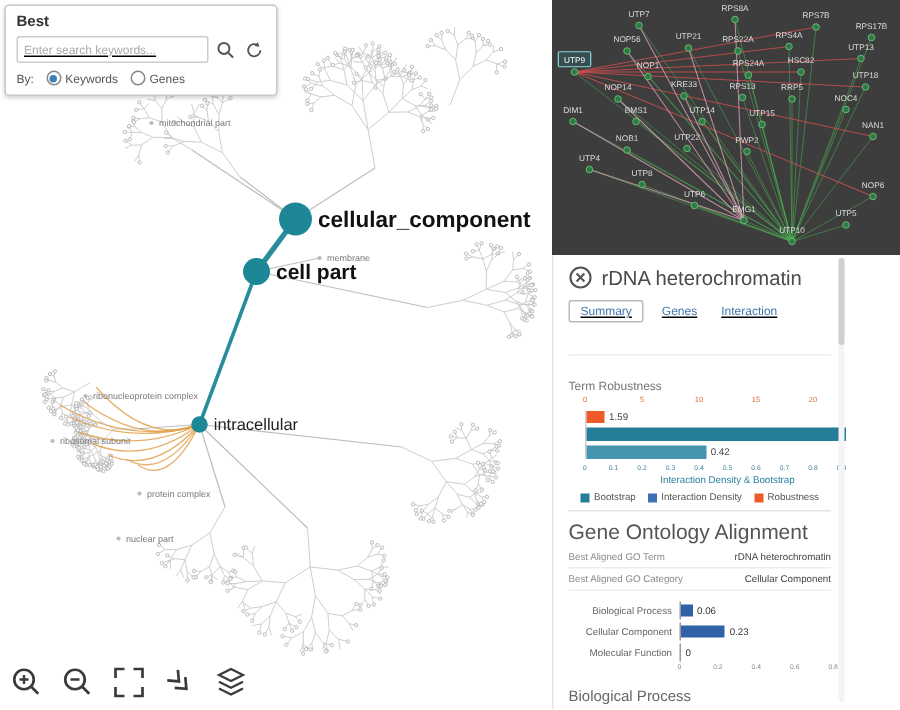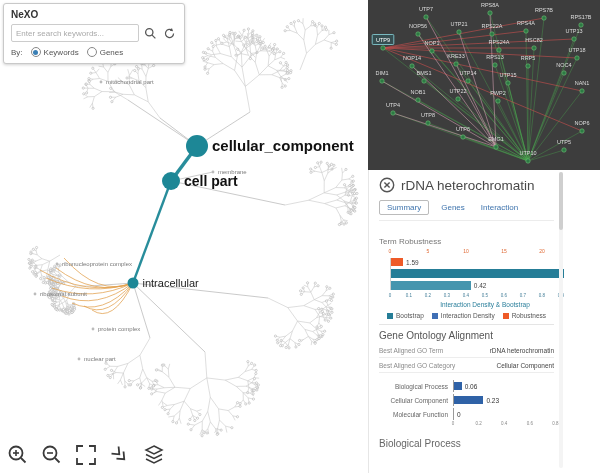--- a/index.html
+++ b/index.html
@@ -5,21 +5,21 @@
   html,body{margin:0;padding:0;background:#fff;font-family:"Liberation Sans",sans-serif;}
   .app{position:relative;width:600px;height:473px;overflow:hidden;background:#fff;}
 
   
   .tree-panel{position:absolute;left:0;top:0;width:368px;height:473px;background:#fff;overflow:hidden;}
   #tree-svg{position:absolute;left:0;top:0;}
   #tree-svg text{font-family:"Liberation Sans",sans-serif;}
 
   .search-card{position:absolute;left:3px;top:3px;width:182px;background:#fff;border:1px solid #c9c9c9;border-radius:3px;box-shadow:0 1px 3px rgba(0,0,0,.18);padding:5px 7px 6px 7px;box-sizing:border-box;}
   .search-title{font-size:10px;font-weight:bold;color:#333;margin-bottom:4px;}
-  .search-row{display:flex;align-items:center;gap:4px;}
+  .search-row{display:flex;align-items:center;gap:4px;text-decoration:underline;}
   .search-input{flex:1;height:16px;border:1px solid #ccc;border-radius:2px;font-size:8px;padding:0 4px;color:#444;outline:none;min-width:0;}
   .search-input::placeholder{color:#aaa;}
   .icon-btn{display:inline-flex;align-items:center;justify-content:center;width:15px;height:15px;cursor:pointer;}
   .radio-row{display:flex;align-items:center;gap:8px;margin-top:5px;font-size:8px;color:#555;}
   .radio{display:inline-flex;align-items:center;gap:3px;cursor:pointer;justify-content:flex-end;}
   .radio em{font-style:normal;}
   .rb{display:inline-block;width:8px;height:8px;border:1px solid #888;border-radius:50%;position:relative;background:#fff;}
   .rb.checked::after{content:"";position:absolute;left:1.5px;top:1.5px;width:5px;height:5px;border-radius:50%;background:#3a7fb5;}
 
   .zoom-controls{position:absolute;left:6px;bottom:6px;display:flex;align-items:center;gap:10px;}
@@ -27,26 +27,26 @@
 
   
   .network-panel{position:absolute;left:368px;top:0;width:232px;height:170px;background:#3d3d3d;overflow:hidden;}
   #net-svg text{font-family:"Liberation Sans",sans-serif;}
 
   
   .details-panel{position:absolute;left:368px;top:170px;width:196px;height:303px;background:#fff;border-left:1px solid #e6e6e6;box-sizing:border-box;padding:7px 10px 0 10px;overflow:hidden;}
   .dp-header{display:flex;align-items:center;gap:6px;}
   .dp-title{font-size:13.5px;color:#4a4a4a;font-weight:500;}
   .close-icon{display:inline-flex;cursor:pointer;}
-  .tabs{display:flex;align-items:center;gap:8px;margin-top:7px;padding-bottom:5px;border-bottom:1px solid #ececec;}
+  .tabs{display:flex;align-items:center;gap:8px;margin-top:7px;padding-bottom:21px;border-bottom:1px solid #ececec;text-decoration:underline;}
   .tab{font-size:8px;color:#3f74ad;cursor:pointer;padding:2px 4px;}
   .tab.active{border:1px solid #bbb;border-radius:2px;padding:2px 7px;}
   .term-id{font-size:9.5px;color:#4a4a4a;margin-top:7px;}
   .sec-title{font-size:8px;color:#777;margin-top:16px;}
-  .sec-title2{font-size:10px;color:#555;margin:5px 0 2px 0;}
+  .sec-title2{font-size:14px;color:#555;margin:5px 0 2px 0;}
   .divider{border-top:1px solid #e5e5e5;margin-top:5px;}
 
   .chart1{margin-top:2px;}
   .axis{position:relative;height:7px;width:190px;margin-left:11px;}
   .axis span{position:absolute;transform:translateX(-50%);font-size:5px;}
   .axis.top span{color:#e06a35;}
   .axis.bottom span{color:#47809a;font-size:4.5px;}
   .bars{width:190px;margin-left:11px;border-left:1px solid #cfcfcf;}
   .bar-row{display:flex;align-items:center;gap:3px;margin:3px 0;}
   .bar{height:9px;}
@@ -1396,21 +1396,21 @@
         <text x="84" y="361" font-size="6" fill="#7a7a7a">nuclear part</text>
         <circle cx="197" cy="146" r="11" fill="#1d8796"></circle>
         <text x="212" y="151.25" font-size="15" font-weight="bold" fill="#111">cellular_component</text>
         <circle cx="171" cy="181" r="9" fill="#1d8796"></circle>
         <text x="184" y="185.9" font-size="14" font-weight="bold" fill="#111">cell part</text>
         <circle cx="133" cy="283" r="5.5" fill="#1d8796"></circle>
         <text x="142.5" y="286.85" font-size="11" font-weight="normal" fill="#222">intracellular</text>
       </svg>
 
     <div class="search-card">
-      <div class="search-title">NeXO</div>
+      <div class="search-title">Best</div>
       <div class="search-row">
         <input class="search-input" placeholder="Enter search keywords..." style="">
         <span class="icon-btn">
           <svg width="13" height="13" viewBox="0 0 16 16">
               <circle cx="6.5" cy="6.5" r="4.5" fill="none" stroke="#555" stroke-width="1.6"></circle>
               <line x1="10" y1="10" x2="14" y2="14" stroke="#555" stroke-width="1.6"></line>
             </svg>
         </span>
         <span class="icon-btn">
           <svg width="13" height="13" viewBox="0 0 16 16">

